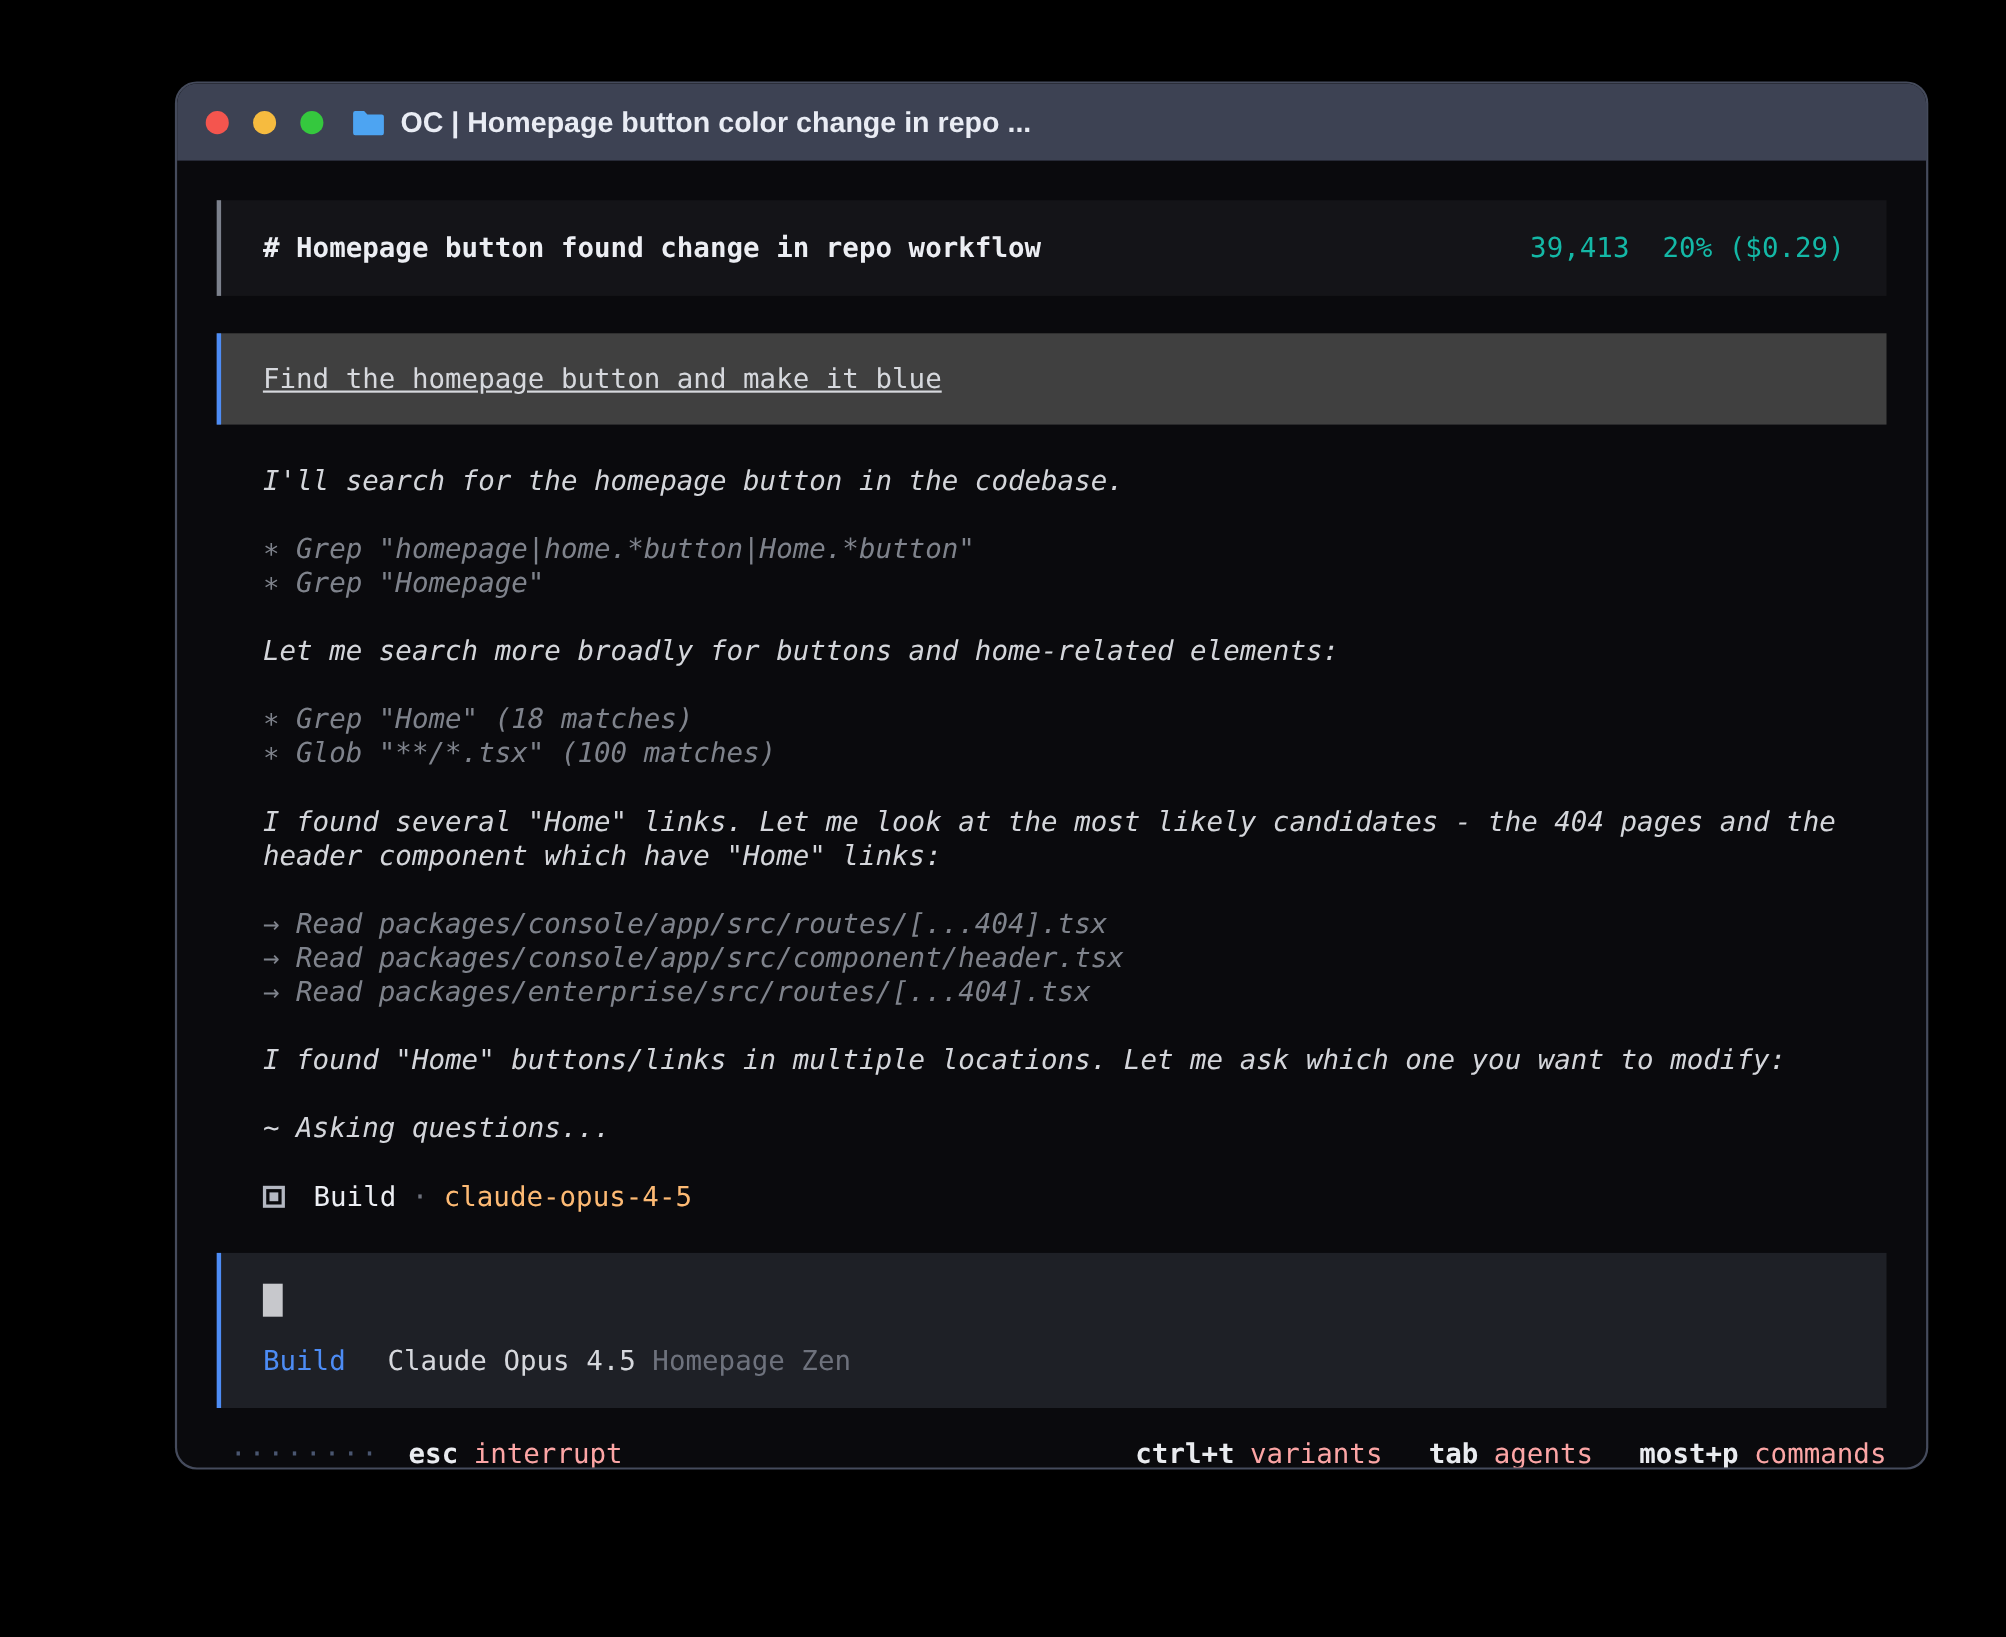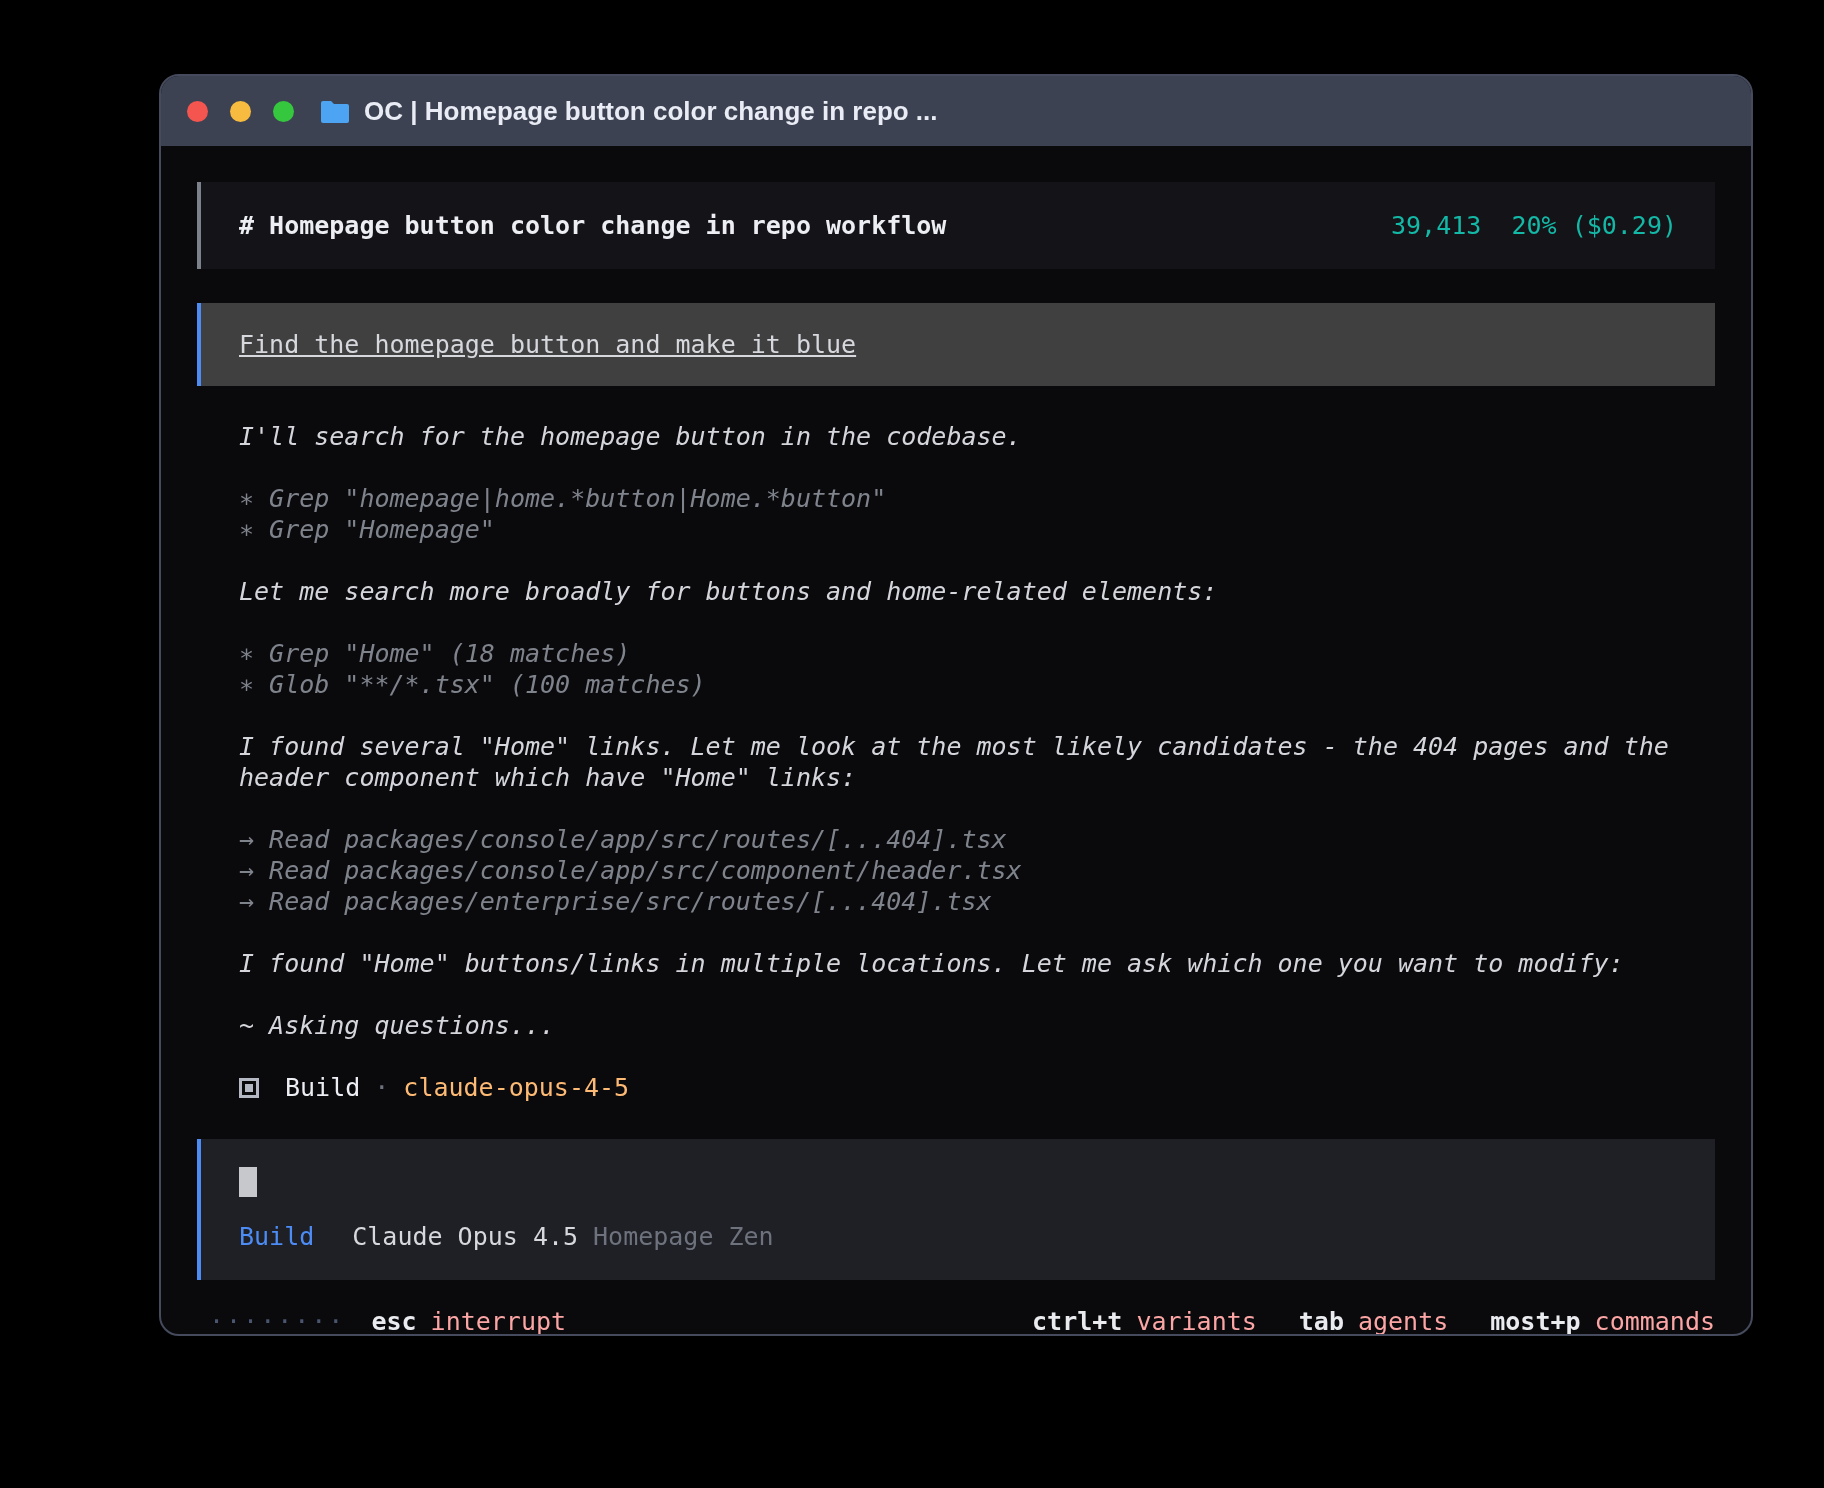--- a/index.html
+++ b/index.html
@@ -100,21 +100,21 @@
       <svg width="30" height="25" viewBox="0 0 30 25">
         <path d="M1 4 a2 2 0 0 1 2-2 h8 l3 3 h13 a2 2 0 0 1 2 2 v15 a2 2 0 0 1 -2 2 H3 a2 2 0 0 1 -2-2 z" fill="#4da4f2"></path>
       </svg>
     </span>
     <span class="title">OC | Homepage button color change in repo ...</span>
   </div>
 
   <div class="tbody">
 
     <div class="block header-block">
-      <span class="header-title"># Homepage button color change in repo workflow</span>
+      <span class="header-title"># Homepage button found change in repo workflow</span>
       <span class="header-stats">39,413  20% ($0.29)</span>
     </div>
 
     <div class="block user-block">Find the homepage button and make it blue</div>
 
     <div class="transcript">
       <div class="t-line text">I'll search for the homepage button in the codebase.</div>
       <div class="t-line tool gap">∗ Grep "homepage|home.*button|Home.*button"</div>
       <div class="t-line tool">∗ Grep "Homepage"</div>
       <div class="t-line text gap">Let me search more broadly for buttons and home-related elements:</div>

